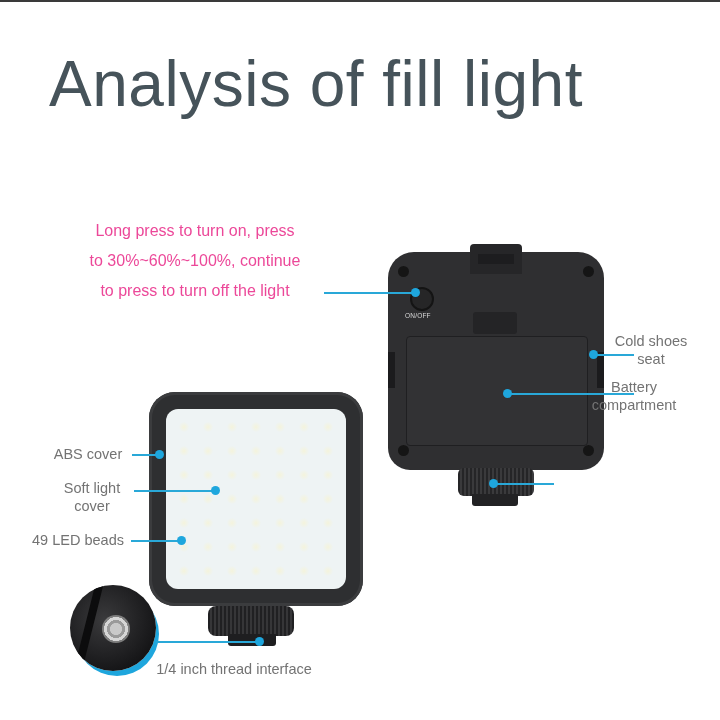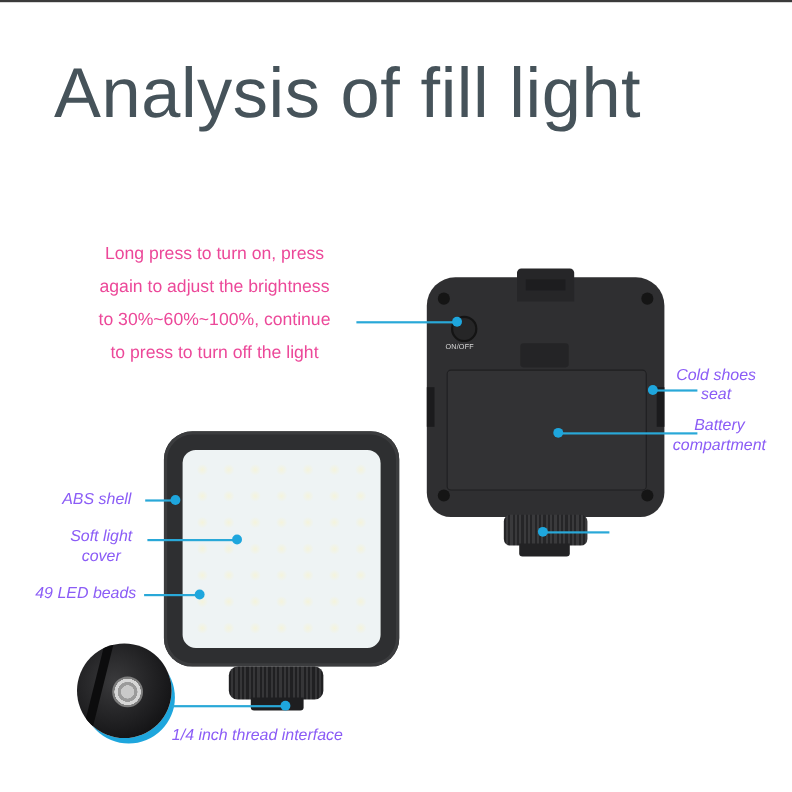--- a/index.html
+++ b/index.html
@@ -7,21 +7,21 @@
     width: 720px; height: 720px; position: relative; overflow: hidden;
     background: #ffffff;
     font-family: "Liberation Sans", "DejaVu Sans", sans-serif;
   }
   .topbar { position: absolute; left: 0; top: 0; width: 720px; height: 2px; background: #3a3a3a; }
   .title {
     position: absolute; left: 0; top: 52px; width: 632px; text-align: center;
     font-size: 64px; font-weight: 400; color: #46535a; letter-spacing: 0.5px;
     line-height: 1;
   }
-  .label { position: absolute; color: #8b5cf6; font-size: 14.5px; line-height: 18px; text-align: center; font-style: italic; }
+  .label { position: absolute; color: #737373; font-size: 14.5px; line-height: 18px; text-align: center; }
   .intro { position: absolute; left: 66px; top: 216px; width: 258px; text-align: center;
            color: #ec4899; font-size: 16px; line-height: 30px; }
   .line { position: absolute; height: 1.5px; background: #29a8d8; }
   .dot { position: absolute; width: 9px; height: 9px; border-radius: 50%; background: #1ea6dd; }
 
   
   .back { position: absolute; left: 388px; top: 252px; width: 216px; height: 218px;
           background: #2f2f31; border-radius: 26px 26px 22px 22px; }
   .back .shoe-top { position: absolute; left: 82px; top: -8px; width: 52px; height: 30px;
           background: #262628; border-radius: 4px 4px 0 0; }
@@ -61,21 +61,20 @@
 </style>
 </head>
 <body>
 
 <div class="topbar"></div>
 
 <div class="title">Analysis of fill light</div>
 
 <div class="intro">
   <div>Long press to turn on, press</div>
-  <div>again to adjust the brightness</div>
   <div>to 30%~60%~100%, continue</div>
   <div>to press to turn off the light</div>
 </div>
 
 <div class="back">
   <div class="shoe-top"></div>
   <div class="screw" style="left:10px;top:14px"></div>
   <div class="screw" style="right:10px;top:14px"></div>
   <div class="screw" style="left:10px;bottom:14px"></div>
   <div class="screw" style="right:10px;bottom:14px"></div>
@@ -171,25 +170,25 @@
 <div class="line" style="left:131px;top:540px;width:50px"></div>
 <div class="dot" style="left:177px;top:536px"></div>
 
 <div class="line" style="left:156px;top:641px;width:104px"></div>
 <div class="dot" style="left:255px;top:637px"></div>
 
 <div class="label" style="left:606px;top:332px;width:90px">
   <div>Cold shoes</div>
   <div>seat</div>
 </div>
-<div class="label" style="left:606px;top:378px;width:96px">
+<div class="label" style="left:586px;top:378px;width:96px">
   <div>Battery</div>
   <div>compartment</div>
 </div>
 <div class="label" style="left:560px;top:469px;width:120px">
 </div>
-<div class="label" style="left:46px;top:445px;width:84px">ABS shell</div>
+<div class="label" style="left:46px;top:445px;width:84px">ABS cover</div>
 <div class="label" style="left:52px;top:479px;width:80px">
   <div>Soft light</div>
   <div>cover</div>
 </div>
 <div class="label" style="left:24px;top:531px;width:108px">49 LED beads</div>
 <div class="label" style="left:146px;top:660px;width:176px">1/4 inch thread interface</div>
 
 </body></html>

